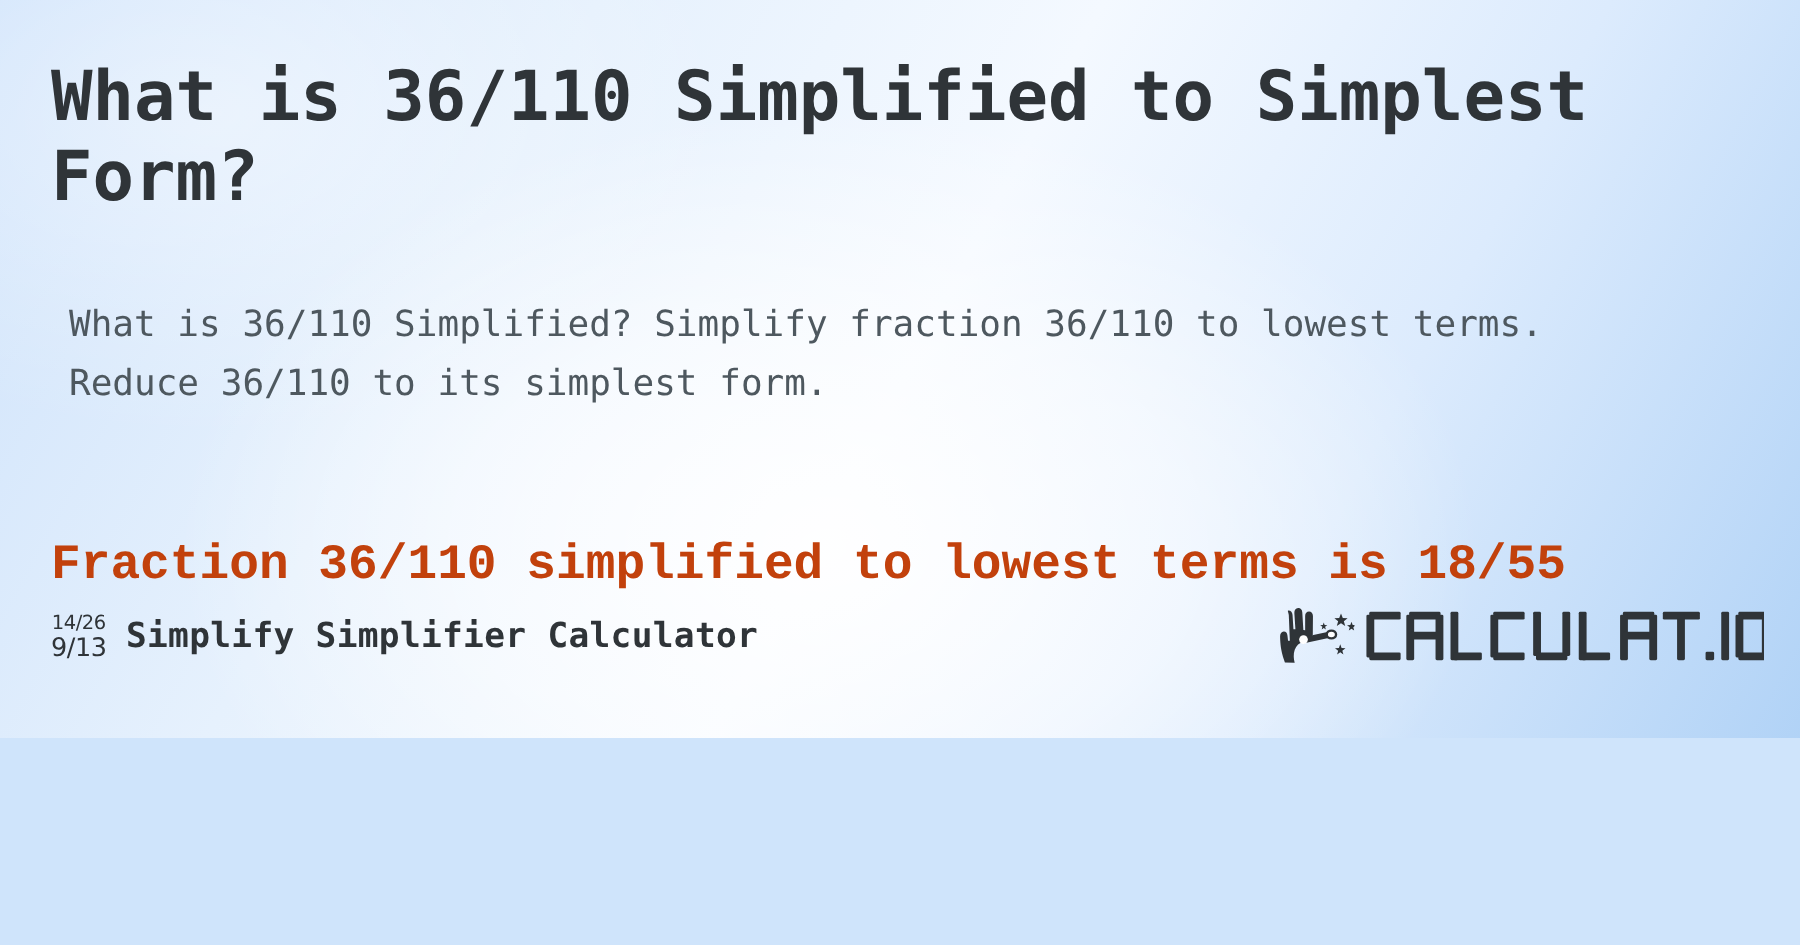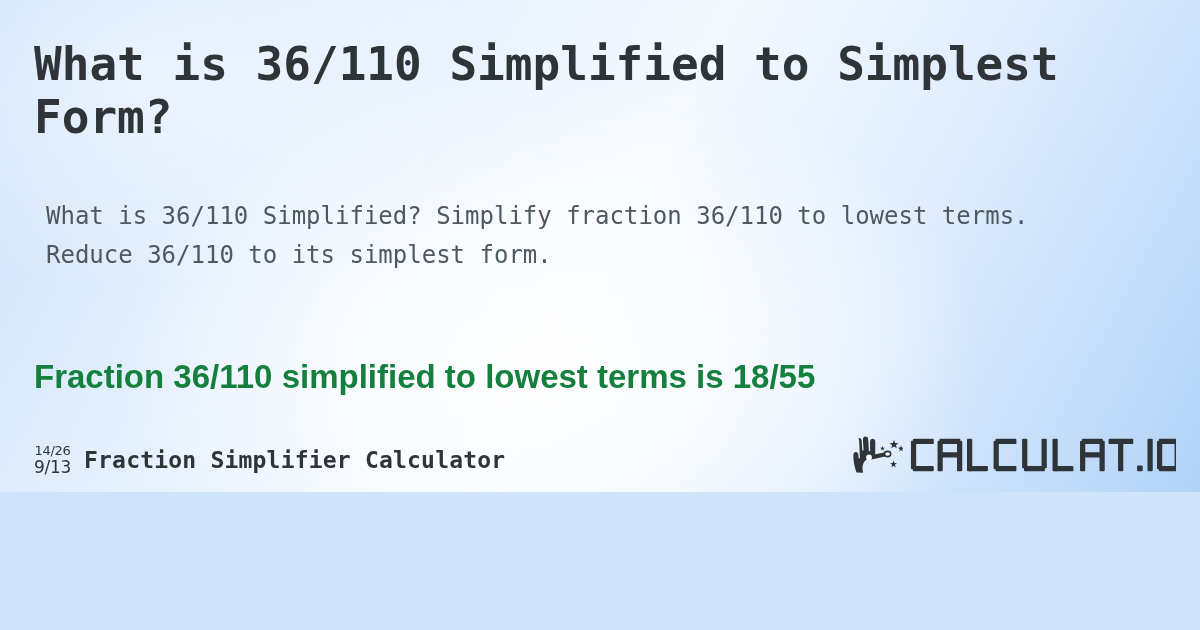--- a/index.html
+++ b/index.html
@@ -75,37 +75,37 @@
     color: #4e585f;
     white-space: pre-wrap;
   }
 
   .result {
     position: absolute;
     top: 352px;
     left: 34px;
     right: 60px;
     margin: 0;
-    font-family: Liberation Sans, sans-serif;
+    font-family: Liberation Mono, monospace;
     font-weight: bold;
     font-size: 33px;
     line-height: 1.52;
-    color: #15803d;
+    color: #c2410c;
     white-space: pre-wrap;
   }
 
   
   .footer {
     position: absolute;
     left: 34px;
     right: 24px;
-    bottom: 16px;
+    bottom: 42px;
     height: 52px;
     display: flex;
-    align-items: flex-end;
+    align-items: center;
     justify-content: space-between;
   }
   .footer-left {
     display: flex;
     align-items: center;
     gap: 13px;
   }
 
   .frac-icon {
     display: flex;
@@ -377,21 +377,21 @@
 
     <div class="footer">
 
       <div class="footer-left">
 
         <div class="frac-icon">
           <span class="frac-top">14/26</span>
           <span class="frac-bot">9/13</span>
         </div>
 
-        <span class="footer-title">Fraction Simplifier Calculator</span>
+        <span class="footer-title">Simplify Simplifier Calculator</span>
       </div>
 
       <div class="logo">
 
         <span class="logo-mark-wrap">
           <svg class="logo-mark" viewBox="0 0 54 42" fill="none">
 
             <path d="M10 4 C11.6 4 12.6 5.2 12.7 7.0 L13.3 16.5 L14.6 16.5 L13.9 5.6
                      C13.8 3.8 14.8 2.5 16.4 2.4 C18.0 2.3 19.1 3.5 19.2 5.3 L19.9 17.0
                      L21.1 17.2 L21.1 7.6 C21.1 5.9 22.2 4.7 23.7 4.7 C25.2 4.7 26.3 5.9 26.3 7.7

